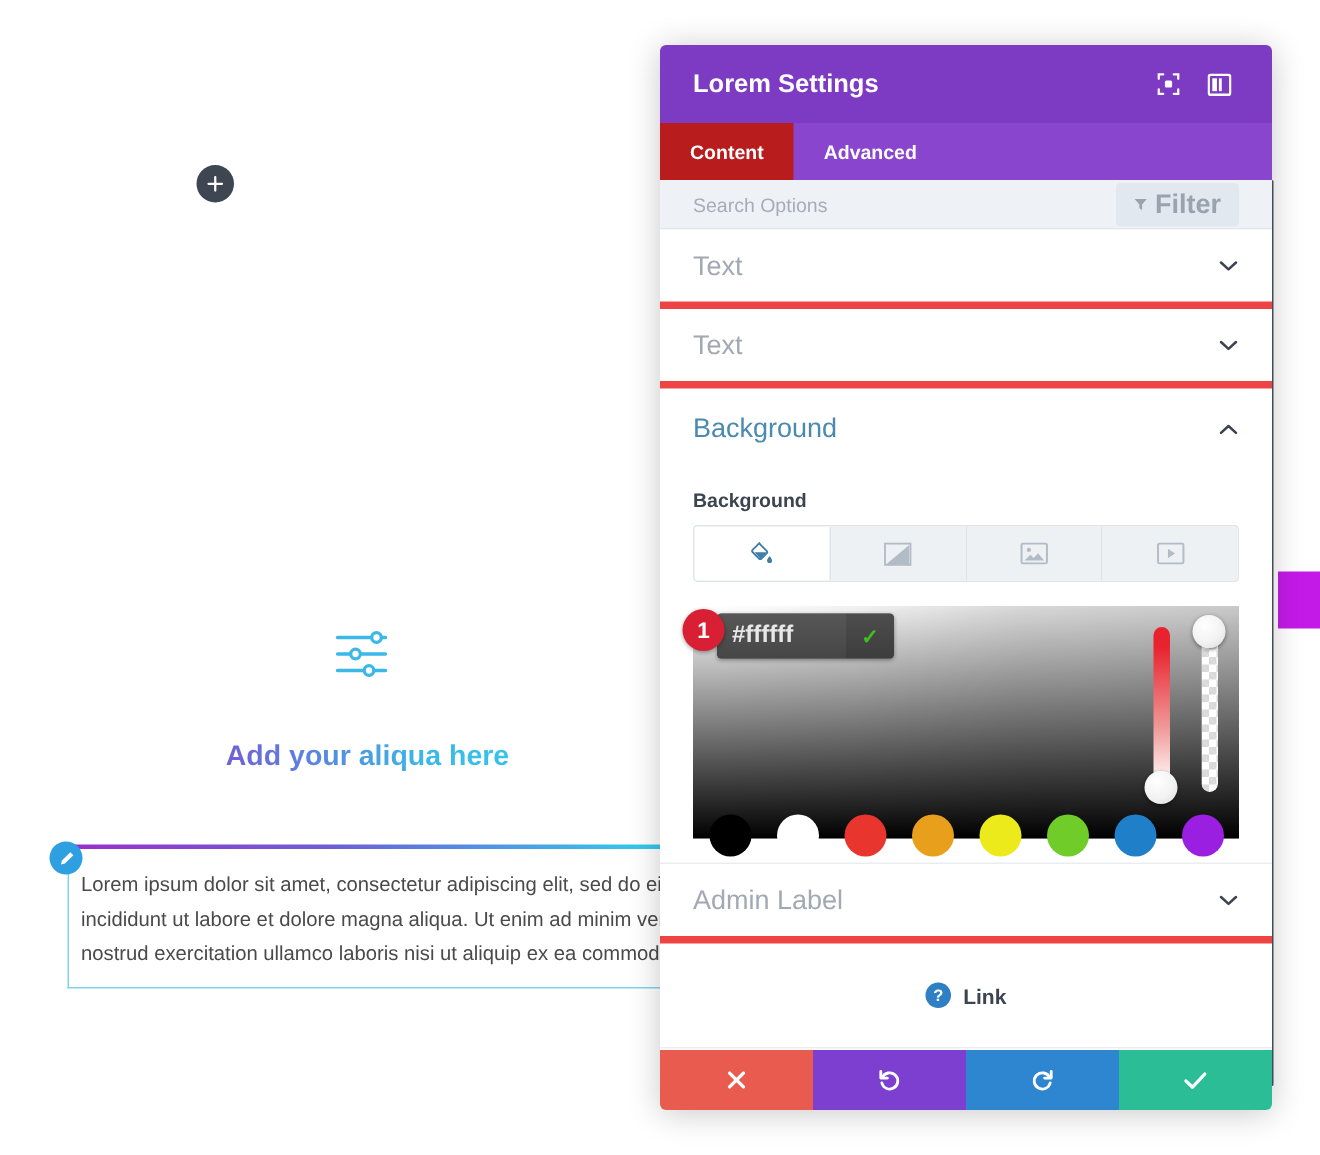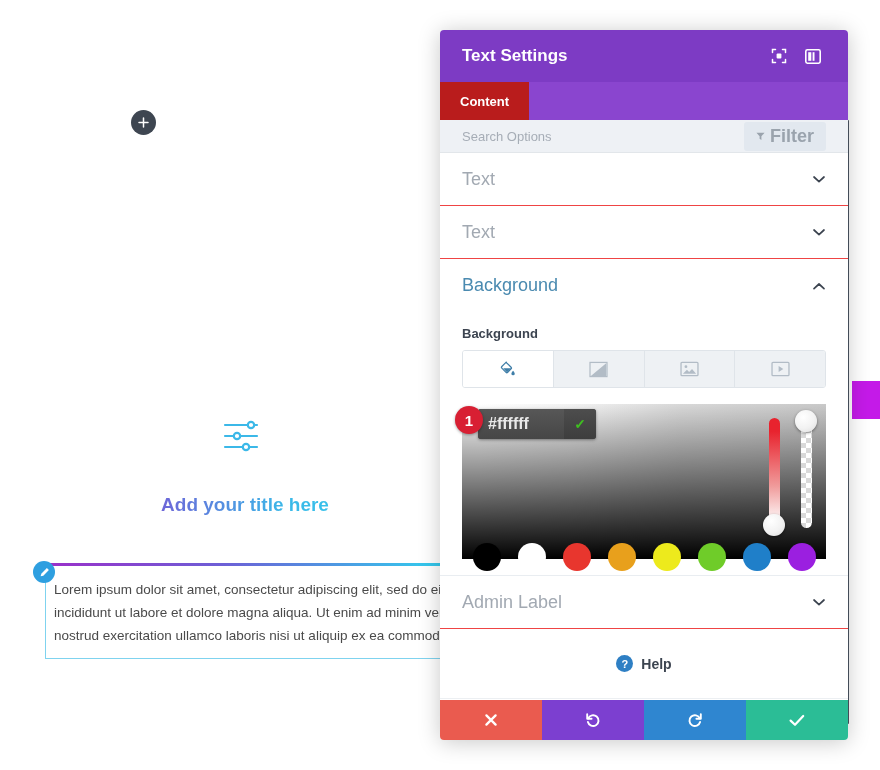--- a/index.html
+++ b/index.html
@@ -129,21 +129,21 @@
     position: absolute; right: 22px; top: 2px;
     background: #e2e8ef; color: #9aa3ad; border-radius: 3px;
     font-size: 18px; padding: 4px 12px; cursor: pointer;
     display: flex; align-items: center; gap: 5px; font-weight: bold;
   }
 
   .modal-body { flex: 1; overflow: hidden; background: #fff; position: relative; }
 
   .acc-row {
     height: 53px; display: flex; align-items: center;
-    padding: 0 22px; border-bottom: 1px solid #ef4444; cursor: pointer;
+    padding: 0 22px; border-bottom: 5px solid #ef4444; cursor: pointer;
   }
   .acc-row .acc-label { flex: 1; font-size: 18px; color: #a2a9b2; font-weight: 400; }
   .acc-row.open .acc-label { color: #4a8ab0; }
   .chev { width: 14px; height: 14px; }
 
   .bg-section { padding: 0 0 0 0; border-bottom: 1px solid #e9edf1; }
   .bg-label {
     font-size: 13px; font-weight: 700; color: #3c4450;
     padding: 14px 22px 9px 22px;
   }
@@ -268,42 +268,42 @@
           <line x1="2" y1="5" x2="34" y2="5"></line>
           <line x1="2" y1="16" x2="34" y2="16"></line>
           <line x1="2" y1="27" x2="34" y2="27"></line>
         </g>
         <g fill="#ffffff" stroke="#3bb8e8" stroke-width="2.2">
           <circle cx="28" cy="5" r="3.2"></circle>
           <circle cx="14" cy="16" r="3.2"></circle>
           <circle cx="23" cy="27" r="3.2"></circle>
         </g>
       </svg>
-      <div class="feature-title">Add your title here</div>
+      <div class="feature-title">Add your aliqua here</div>
     </div>
 
     <div class="edit-badge">
       <svg width="11" height="11" viewBox="0 0 12 12">
         <path d="M8.6 1.2l2.2 2.2-6.1 6.1-2.9.7.7-2.9z" fill="#ffffff"></path>
       </svg>
     </div>
 
     <div class="textblock">
       <div class="textblock-topline"></div>
       <p>Lorem ipsum dolor sit amet, consectetur adipiscing elit, sed do eiusmod tempor incididunt ut labore et dolore magna aliqua. Ut enim ad minim veniam, quis nostrud exercitation ullamco laboris nisi ut aliquip ex ea commodo consequat.</p>
     </div>
 
     <div class="side-rail"></div>
     <div class="side-block"></div>
   </div>
 
   <div class="modal">
 
     <div class="modal-header">
-      <div class="modal-title">Text Settings</div>
+      <div class="modal-title">Lorem Settings</div>
 
       <div class="hdr-icon">
         <svg width="16" height="16" viewBox="0 0 16 16">
           <g stroke="#ffffff" stroke-width="1.5" fill="none" stroke-linecap="round">
             <path d="M1.5 4.5v-3h3"></path>
               <path d="M11.5 1.5h3v3"></path>
             <path d="M14.5 11.5v3h-3"></path>
               <path d="M4.5 14.5h-3v-3"></path>
           </g>
           <rect x="5.6" y="5.6" width="4.8" height="4.8" rx="1" fill="#ffffff"></rect>
@@ -314,20 +314,21 @@
         <svg width="16" height="15" viewBox="0 0 16 15">
           <rect x="0.8" y="0.8" width="14.4" height="13.4" rx="1.6" fill="none" stroke="#ffffff" stroke-width="1.6"></rect>
           <rect x="3.2" y="3.2" width="3.1" height="8.6" fill="#ffffff"></rect>
           <rect x="7.6" y="3.2" width="1.9" height="8.6" fill="#ffffff"></rect>
         </svg>
       </div>
     </div>
 
     <div class="modal-tabs">
       <div class="tab active">Content</div>
+      <div class="tab">Advanced</div>
     </div>
 
     <div class="search-strip">
       <span class="sp-label">Search Options</span>
       <div class="filter-btn">
         <svg width="9" height="9" viewBox="0 0 10 10">
           <path d="M0.5 0.8h9l-3.5 4v4l-2-1.2v-2.8z" fill="#9aa3ad"></path>
         </svg>
         <span>Filter</span>
       </div>
@@ -420,21 +421,21 @@
 
       <div class="acc-row">
         <span class="acc-label">Admin Label</span>
         <svg class="chev" viewBox="0 0 14 14">
           <path d="M2 5l5 4.6L12 5" fill="none" stroke="#3c4450" stroke-width="1.7" stroke-linecap="round" stroke-linejoin="round"></path>
         </svg>
       </div>
 
       <div class="help-row">
         <div class="help-ico">?</div>
-        <span class="help-txt">Help</span>
+        <span class="help-txt">Link</span>
       </div>
     </div>
 
     <div class="modal-footer">
       <div class="foot-btn fb-cancel">
         <svg width="14" height="14" viewBox="0 0 14 14">
           <path d="M2.4 2.4l9.2 9.2M11.6 2.4l-9.2 9.2" stroke="#ffffff" stroke-width="2.3" stroke-linecap="round"></path>
         </svg>
       </div>
       <div class="foot-btn fb-undo">

